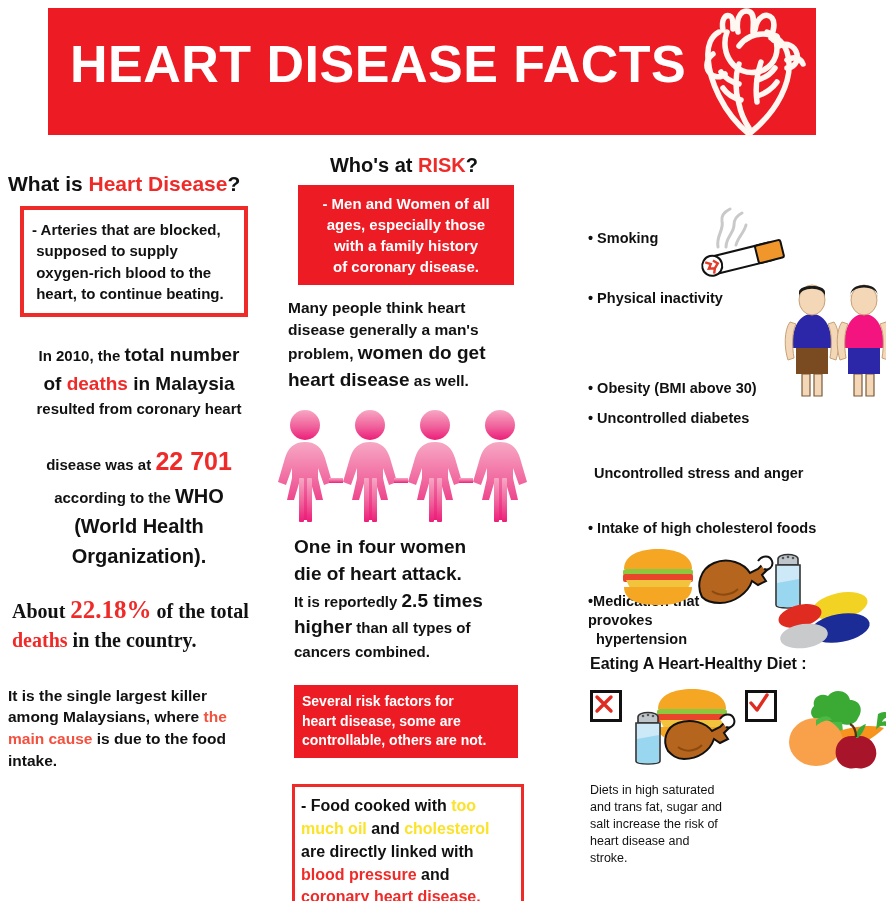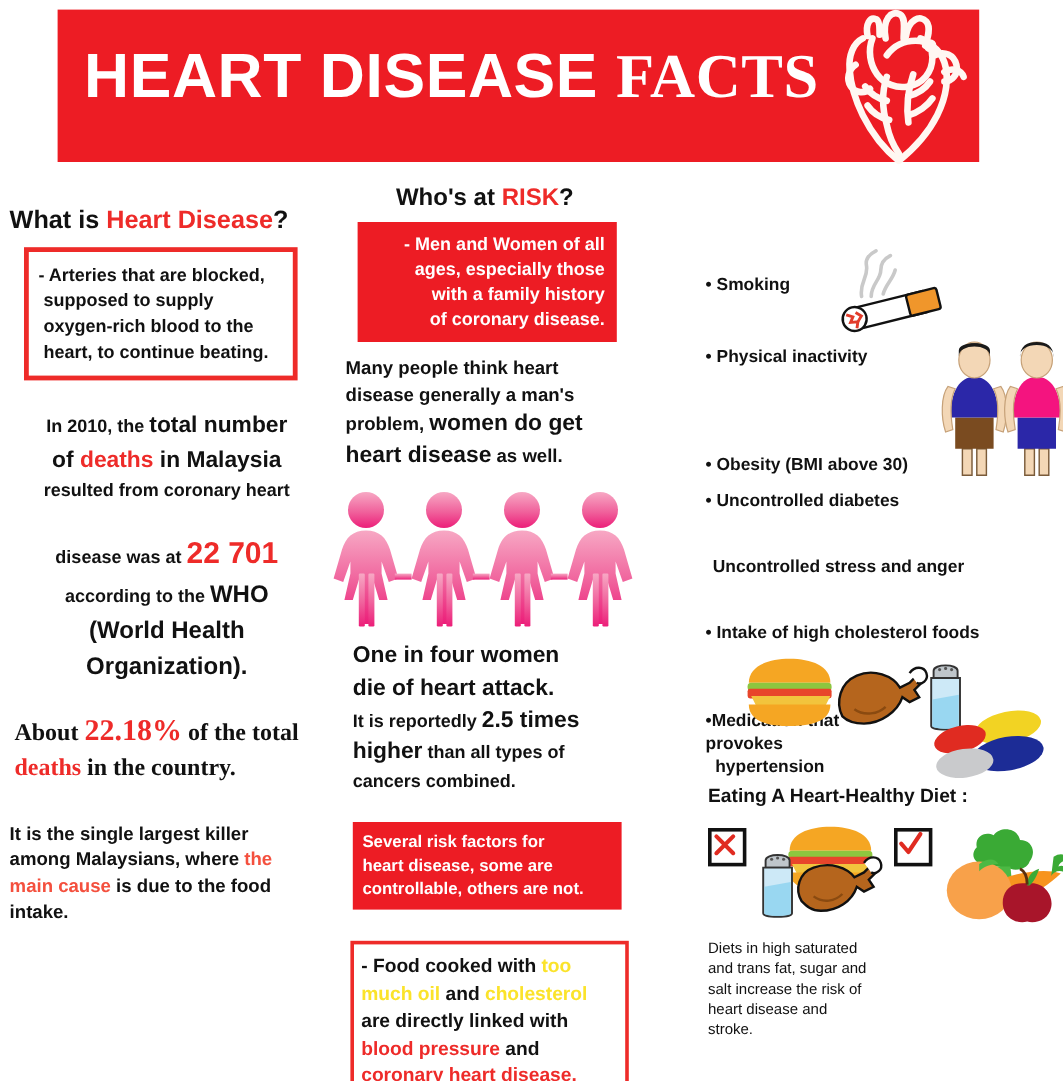--- a/index.html
+++ b/index.html
@@ -6,21 +6,21 @@
   body{width:886px;height:901px;position:relative;overflow:hidden;
        font-family:"Liberation Sans",sans-serif;color:#111;}
 
   .abs{position:absolute;}
 
   
   #banner{left:48px;top:8px;width:768px;height:127px;background:#ED1C24;}
   #banner-title{left:70px;top:38px;width:640px;color:#ffffff;
       font-size:52px;letter-spacing:.5px;line-height:1;white-space:nowrap;}
   #banner-title .t1{font-weight:bold;}
-  #banner-title .t2{font-weight:bold;font-family:Liberation Serif, serif;}
+  #banner-title .t2{font-weight:bold;font-family:Liberation Sans, sans-serif;}
   #heart-wrap{left:683px;top:2px;width:132px;height:140px;}
   .red{color:#EE2B29;}
   .redsoft{color:#F4503E;}
   .yellow{color:#FBE32A;}
   .serif{font-family:"Liberation Serif",serif;}
 
   
   #col-left{left:6px;top:160px;width:268px;}
   #q-what{font-size:21px;font-weight:bold;margin:12px 0 10px 2px;}
   #p-known{font-size:15.5px;line-height:1.36;font-weight:bold;margin:0 0 14px 2px;}
@@ -32,21 +32,21 @@
   #p-deaths .huge{font-size:25px;font-weight:bold;}
   #p-deaths .who{font-size:20px;text-align:center;}
   #p-pct{font-size:20px;line-height:1.38;margin:22px 4px 0 6px;font-weight:bold;}
   #p-pct .num{font-size:25px;}
   #p-killer{font-size:15.5px;font-weight:bold;line-height:1.4;margin:30px 4px 0 2px;}
 
   
   #col-mid{left:282px;top:150px;width:244px;}
   #q-risk{font-size:20px;font-weight:bold;text-align:center;margin:4px 0 8px 0;}
   #box-menwomen{background:#ED1C24;color:#fff;border:0;padding:8px 10px;
-      font-size:15px;font-weight:bold;line-height:1.4;text-align:right;
+      font-size:15px;font-weight:bold;line-height:1.4;text-align:center;
       width:196px;margin-left:16px;}
   #p-many{font-size:15.5px;font-weight:bold;line-height:1.4;margin:12px 0 0 6px;}
   #p-many .big{font-size:19px;}
   #women-row{margin:14px 0 0 -10px;}
   #p-oneinfour{font-size:15px;font-weight:bold;line-height:1.42;margin:8px 0 0 12px;}
   #p-oneinfour .big{font-size:19px;}
   #box-several{background:#ED1C24;color:#fff;padding:7px 8px;font-size:14px;
       font-weight:bold;line-height:1.42;text-align:left;width:208px;
       margin:22px 0 0 12px;}
   #box-food{border:3px solid #EE2B29;padding:8px 8px 10px 6px;font-size:16px;

